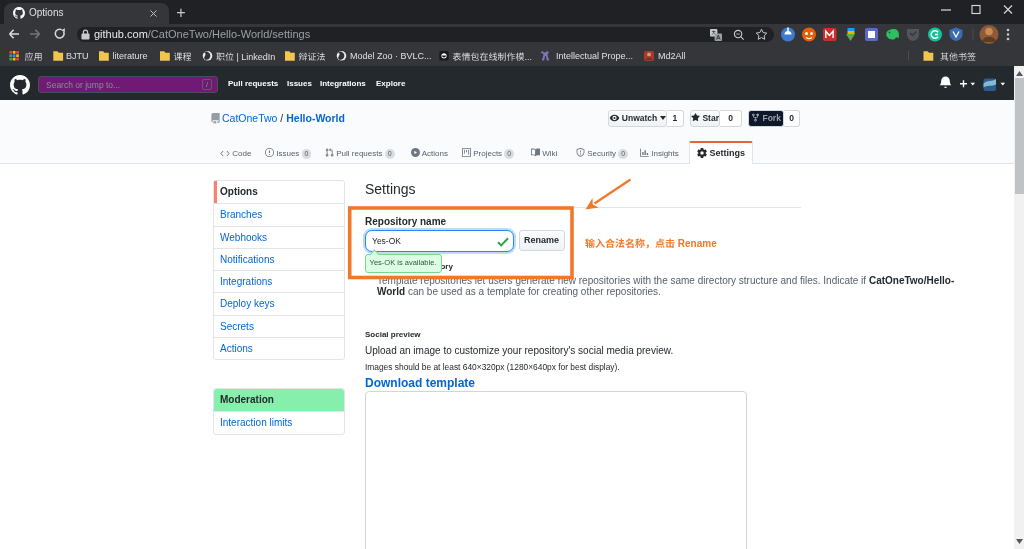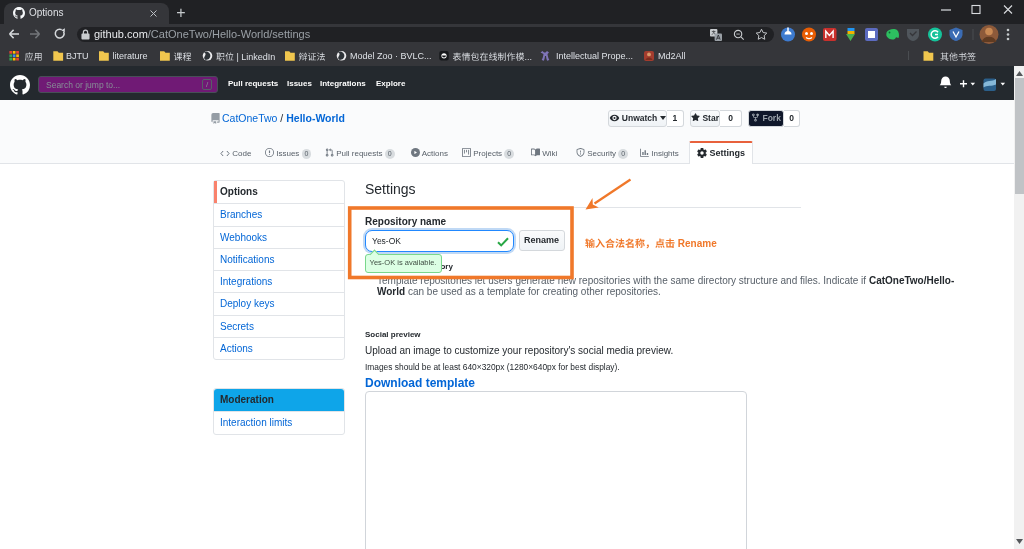--- a/index.html
+++ b/index.html
@@ -265,21 +265,21 @@
   <div class="row hdr" style="border-left:3px solid #f9826c;padding-left:3px">Options</div>
   <div class="row">Branches</div>
   <div class="row">Webhooks</div>
   <div class="row">Notifications</div>
   <div class="row">Integrations</div>
   <div class="row">Deploy keys</div>
   <div class="row">Secrets</div>
   <div class="row">Actions</div>
 </div>
 <div class="sbox" style="top:388px">
-  <div class="row hdr" style="background:#0ea5e9;border-radius:3px 3px 0 0">Moderation</div>
+  <div class="row hdr" style="background:#86efac;border-radius:3px 3px 0 0">Moderation</div>
   <div class="row">Interaction limits</div>
 </div>
 <div class="abs" style="left:365px;top:182px;width:436px;border-bottom:1px solid #e1e4e8;padding-bottom:11px">
   <h2 class="settings" style="line-height:14px">Settings</h2>
 </div>
 <div class="abs lbl" style="left:365px;top:216px;font-size:10px">Repository name</div>
 <div class="abs" id="repoinput">Yes-OK</div>
 <svg class="abs" style="left:497px;top:236.5px" width="12" height="10" viewBox="0 0 12 10">
     <path d="M1 5.2l3.2 3.2L11 1.2" stroke="#28a745" stroke-width="2" fill="none"></path>
   </svg>

